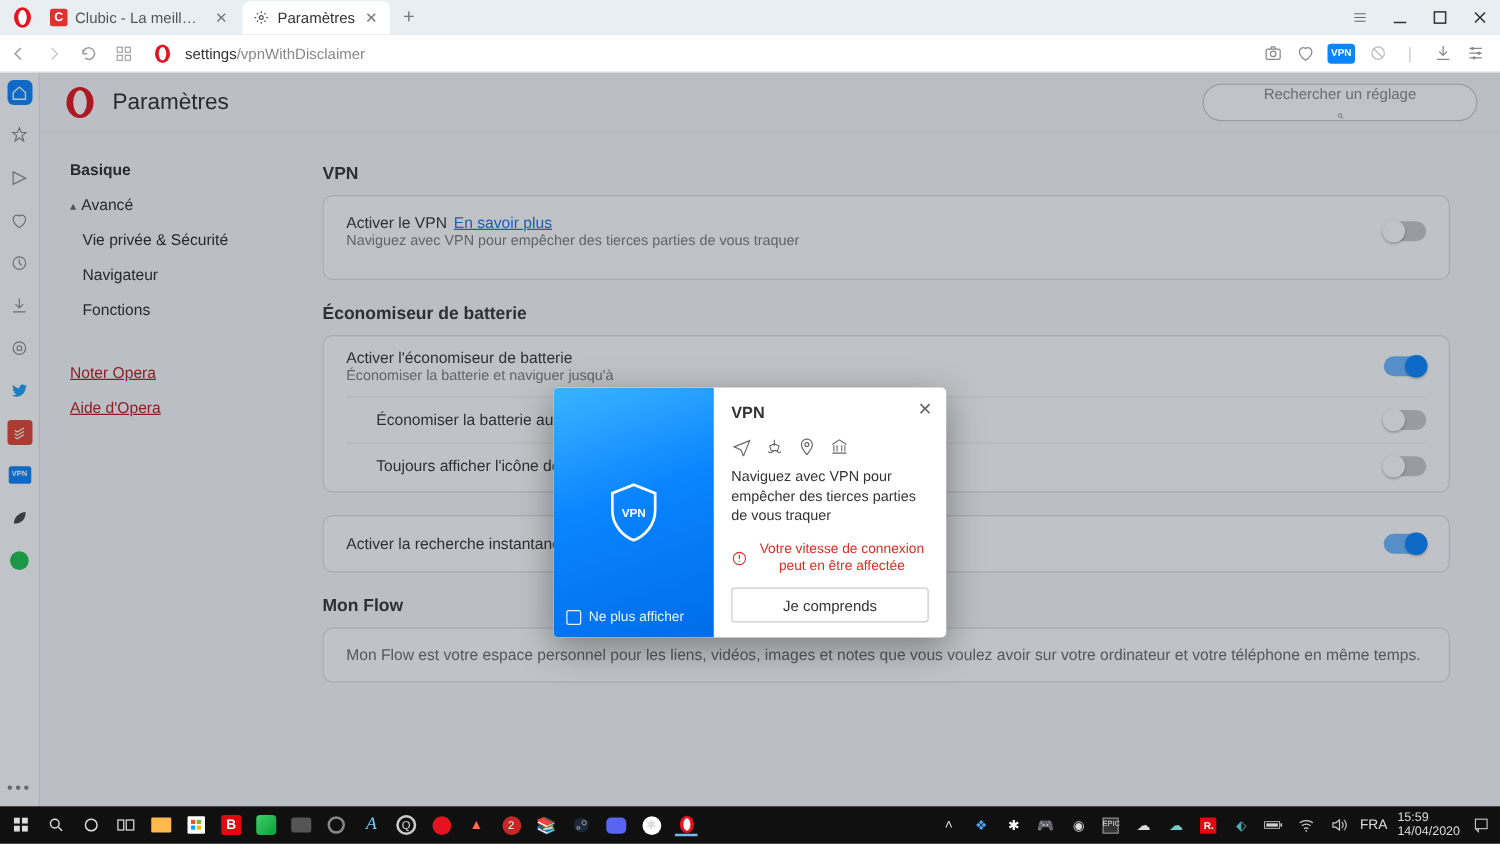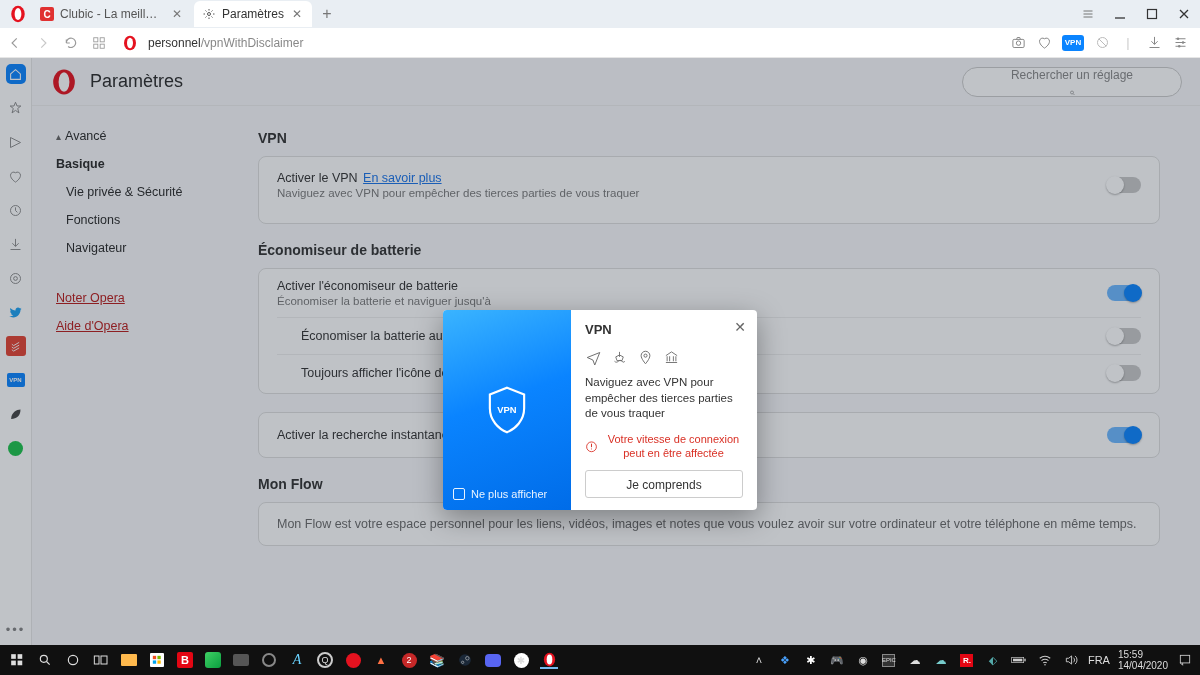--- a/index.html
+++ b/index.html
@@ -152,21 +152,21 @@
         <rect x="14" y="14" width="7" height="7" fill="none" stroke="#9a9a9a" stroke-width="1.5"></rect>
       </svg>
     </div>
   <div class="o-icon">
     <svg viewBox="0 0 24 24" width="16" height="16">
         <ellipse cx="12" cy="12" rx="9" ry="11" fill="#e5121f"></ellipse>
         <ellipse cx="12" cy="12" rx="4.5" ry="8" fill="#fff"></ellipse>
       </svg>
   </div>
   <div class="url">
-    <span class="seg1">personnel</span><span class="seg2">/vpnWithDisclaimer</span>
+    <span class="seg1">settings</span><span class="seg2">/vpnWithDisclaimer</span>
   </div>
   <div class="addr-right">
     <div class="icn">
         <svg viewBox="0 0 24 24" width="15">
           <rect x="3" y="7" width="18" height="13" rx="2" fill="none" stroke="#888" stroke-width="1.6"></rect>
           <circle cx="12" cy="13" r="3.5" fill="none" stroke="#888" stroke-width="1.6"></circle>
           <path d="M9 7l1-3h4l1 3" fill="none" stroke="#888" stroke-width="1.6"></path>
         </svg>
       </div>
     <div class="icn">
@@ -277,25 +277,25 @@
         <svg viewBox="0 0 24 24" width="15">
             <circle cx="10" cy="10" r="6" fill="none" stroke="#666" stroke-width="2"></circle>
             <path d="M15 15l5 5" stroke="#666" stroke-width="2"></path>
           </svg>
       </div>
     </div>
 
     <div class="content">
 
       <div class="sidebar-nav">
+        <div class="navitem" style="font-weight:600;">Basique</div>
         <div class="navitem expand">Avancé</div>
-        <div class="navitem" style="font-weight:600;">Basique</div>
         <div class="navitem sub">Vie privée &amp; Sécurité</div>
+        <div class="navitem sub">Navigateur</div>
         <div class="navitem sub">Fonctions</div>
-        <div class="navitem sub">Navigateur</div>
         <div style="height:22px;"></div>
         <div class="navitem link">Noter Opera</div>
         <div class="navitem link">Aide d'Opera</div>
       </div>
 
       <div class="settings-body">
         <div class="sec-title">VPN</div>
         <div class="card">
           <div class="row">
             <div class="rowtxt">

